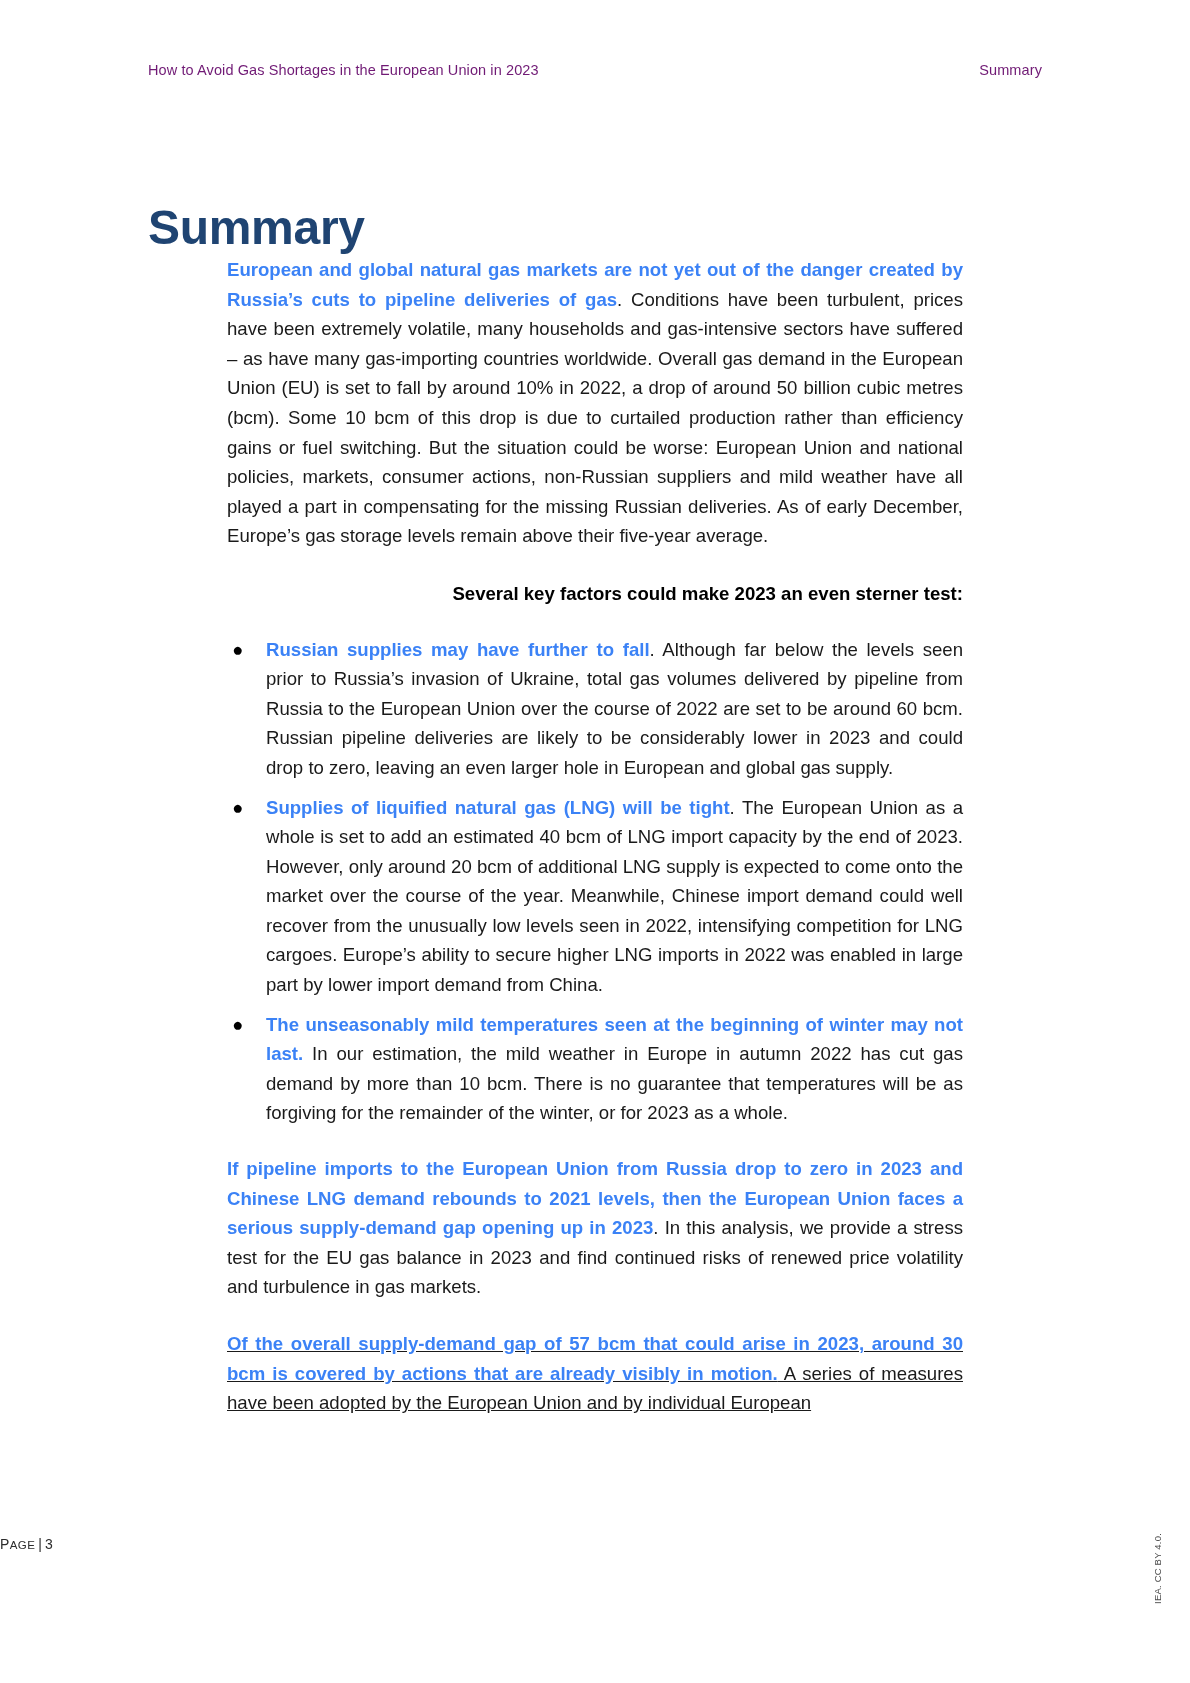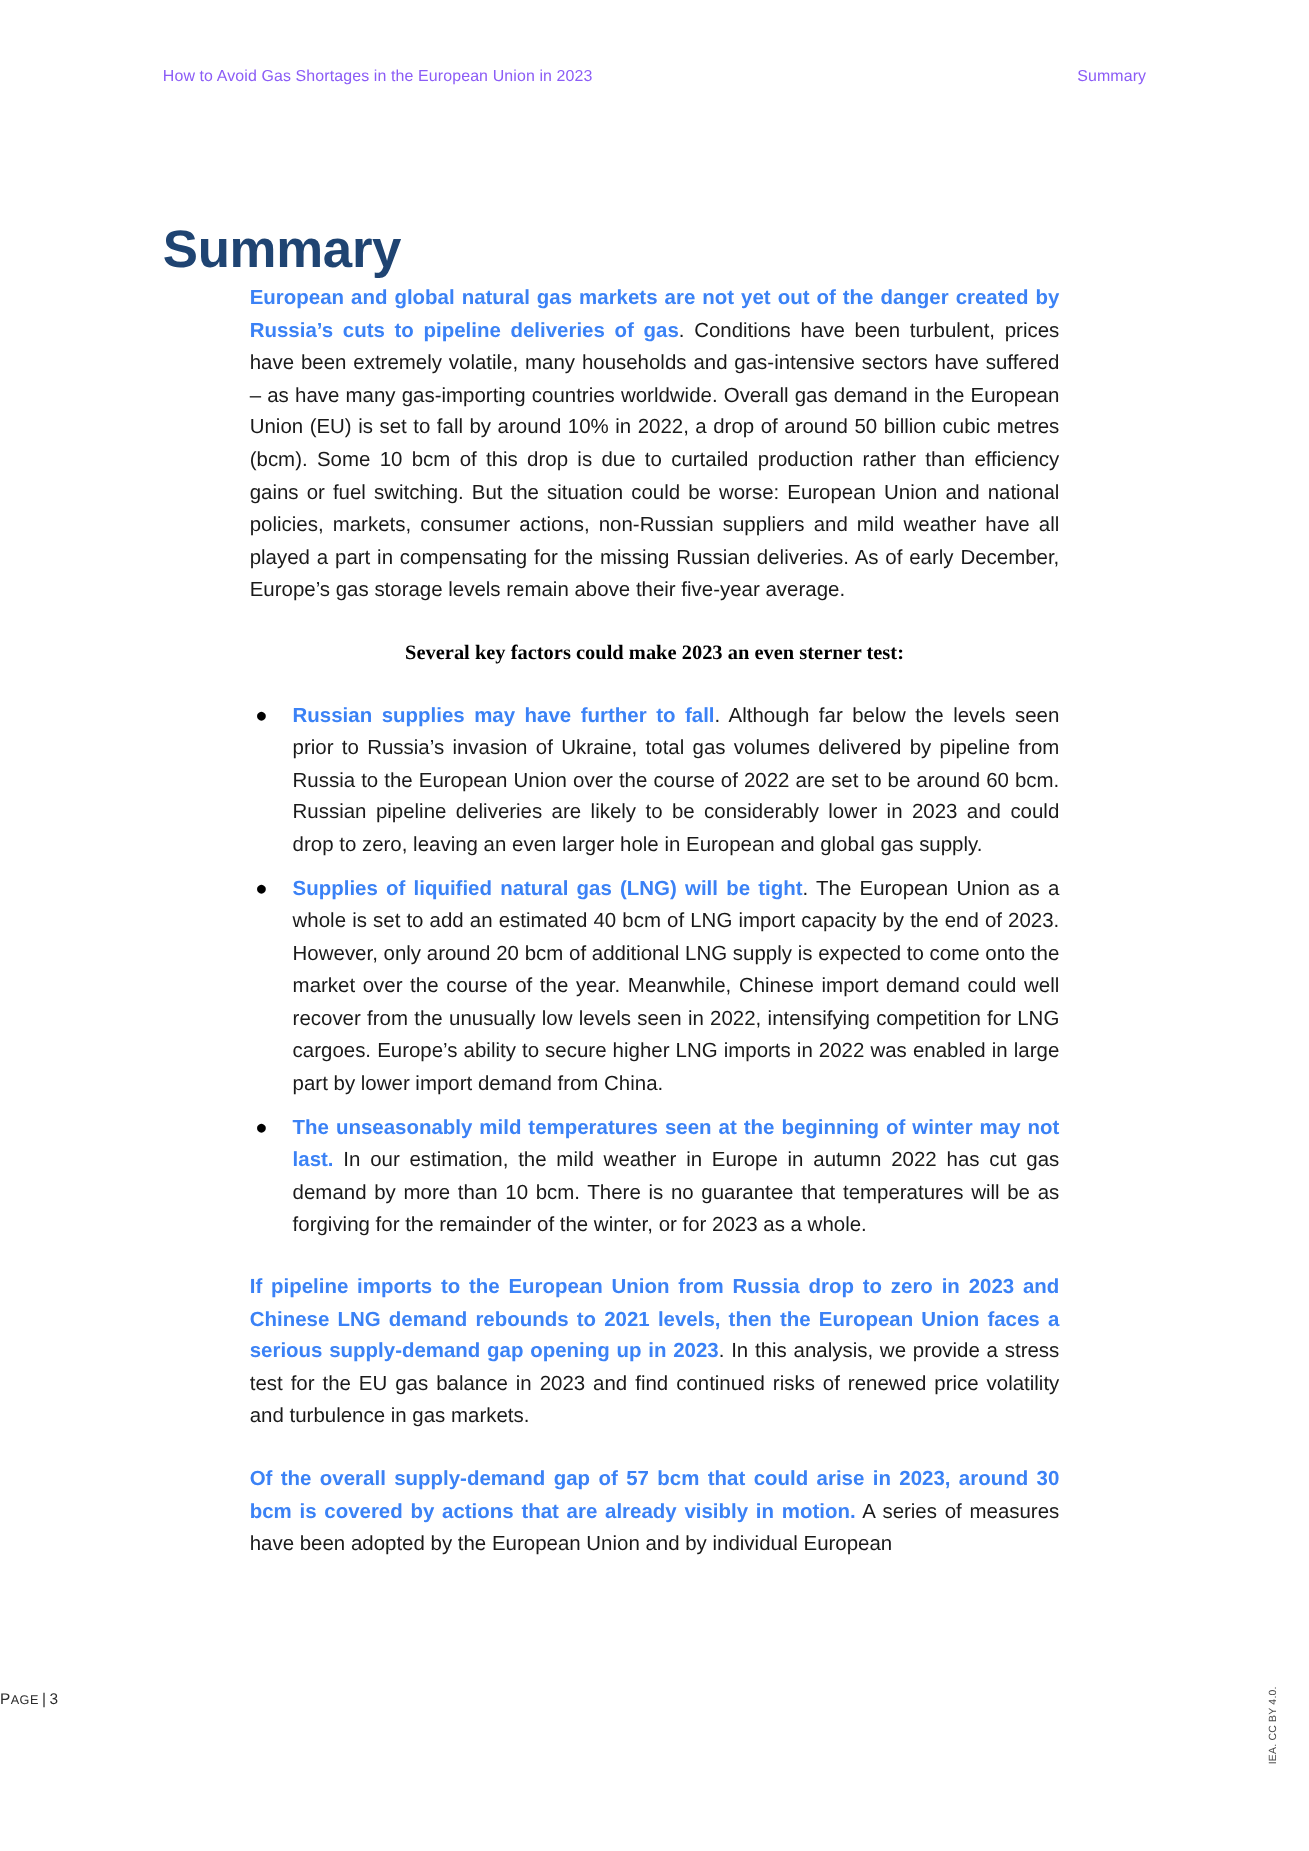--- a/index.html
+++ b/index.html
@@ -23,21 +23,21 @@
   
   .running-header {
     position: absolute;
     top: 62px;
     left: 148px;
     right: 148px;
     display: flex;
     justify-content: space-between;
     align-items: baseline;
     font-size: 14.5px;
-    color: #8b5cf6;
+    color: #701a75;
     letter-spacing: 0.1px;
   }
   .running-header .rh-left { white-space: nowrap; }
   .running-header .rh-right { white-space: nowrap; }
 
   
   .page-title {
     position: absolute;
     top: 172px;
     left: 148px;
@@ -58,34 +58,33 @@
 
   p.body-par {
     margin: 0 0 27px 0;
     font-size: 18.6px;
     line-height: 29.6px;
     text-align: justify;
     text-justify: inter-word;
     color: #1a1a1a;
     hyphens: none;
   }
-  p.body-par:last-child { margin-bottom: 0; }
+  p.body-par:last-child { margin-bottom: 0; text-decoration: underline; }
 
   p.lead-par { margin-bottom: 28px; }
 
   .b { font-weight: bold; color: #3b82f6; }
 
   p.sub-head {
     margin: 0 0 26px 0;
     font-size: 18.6px;
     line-height: 29.6px;
     font-weight: bold;
     color: #000;
-    text-align: center;
-    font-family: Liberation Serif, serif;
+    text-align: right;
   }
 
   
   ul.bullets {
     margin: 0 0 26px 0;
     padding: 0;
     list-style: none;
   }
   ul.bullets > li {
     position: relative;

